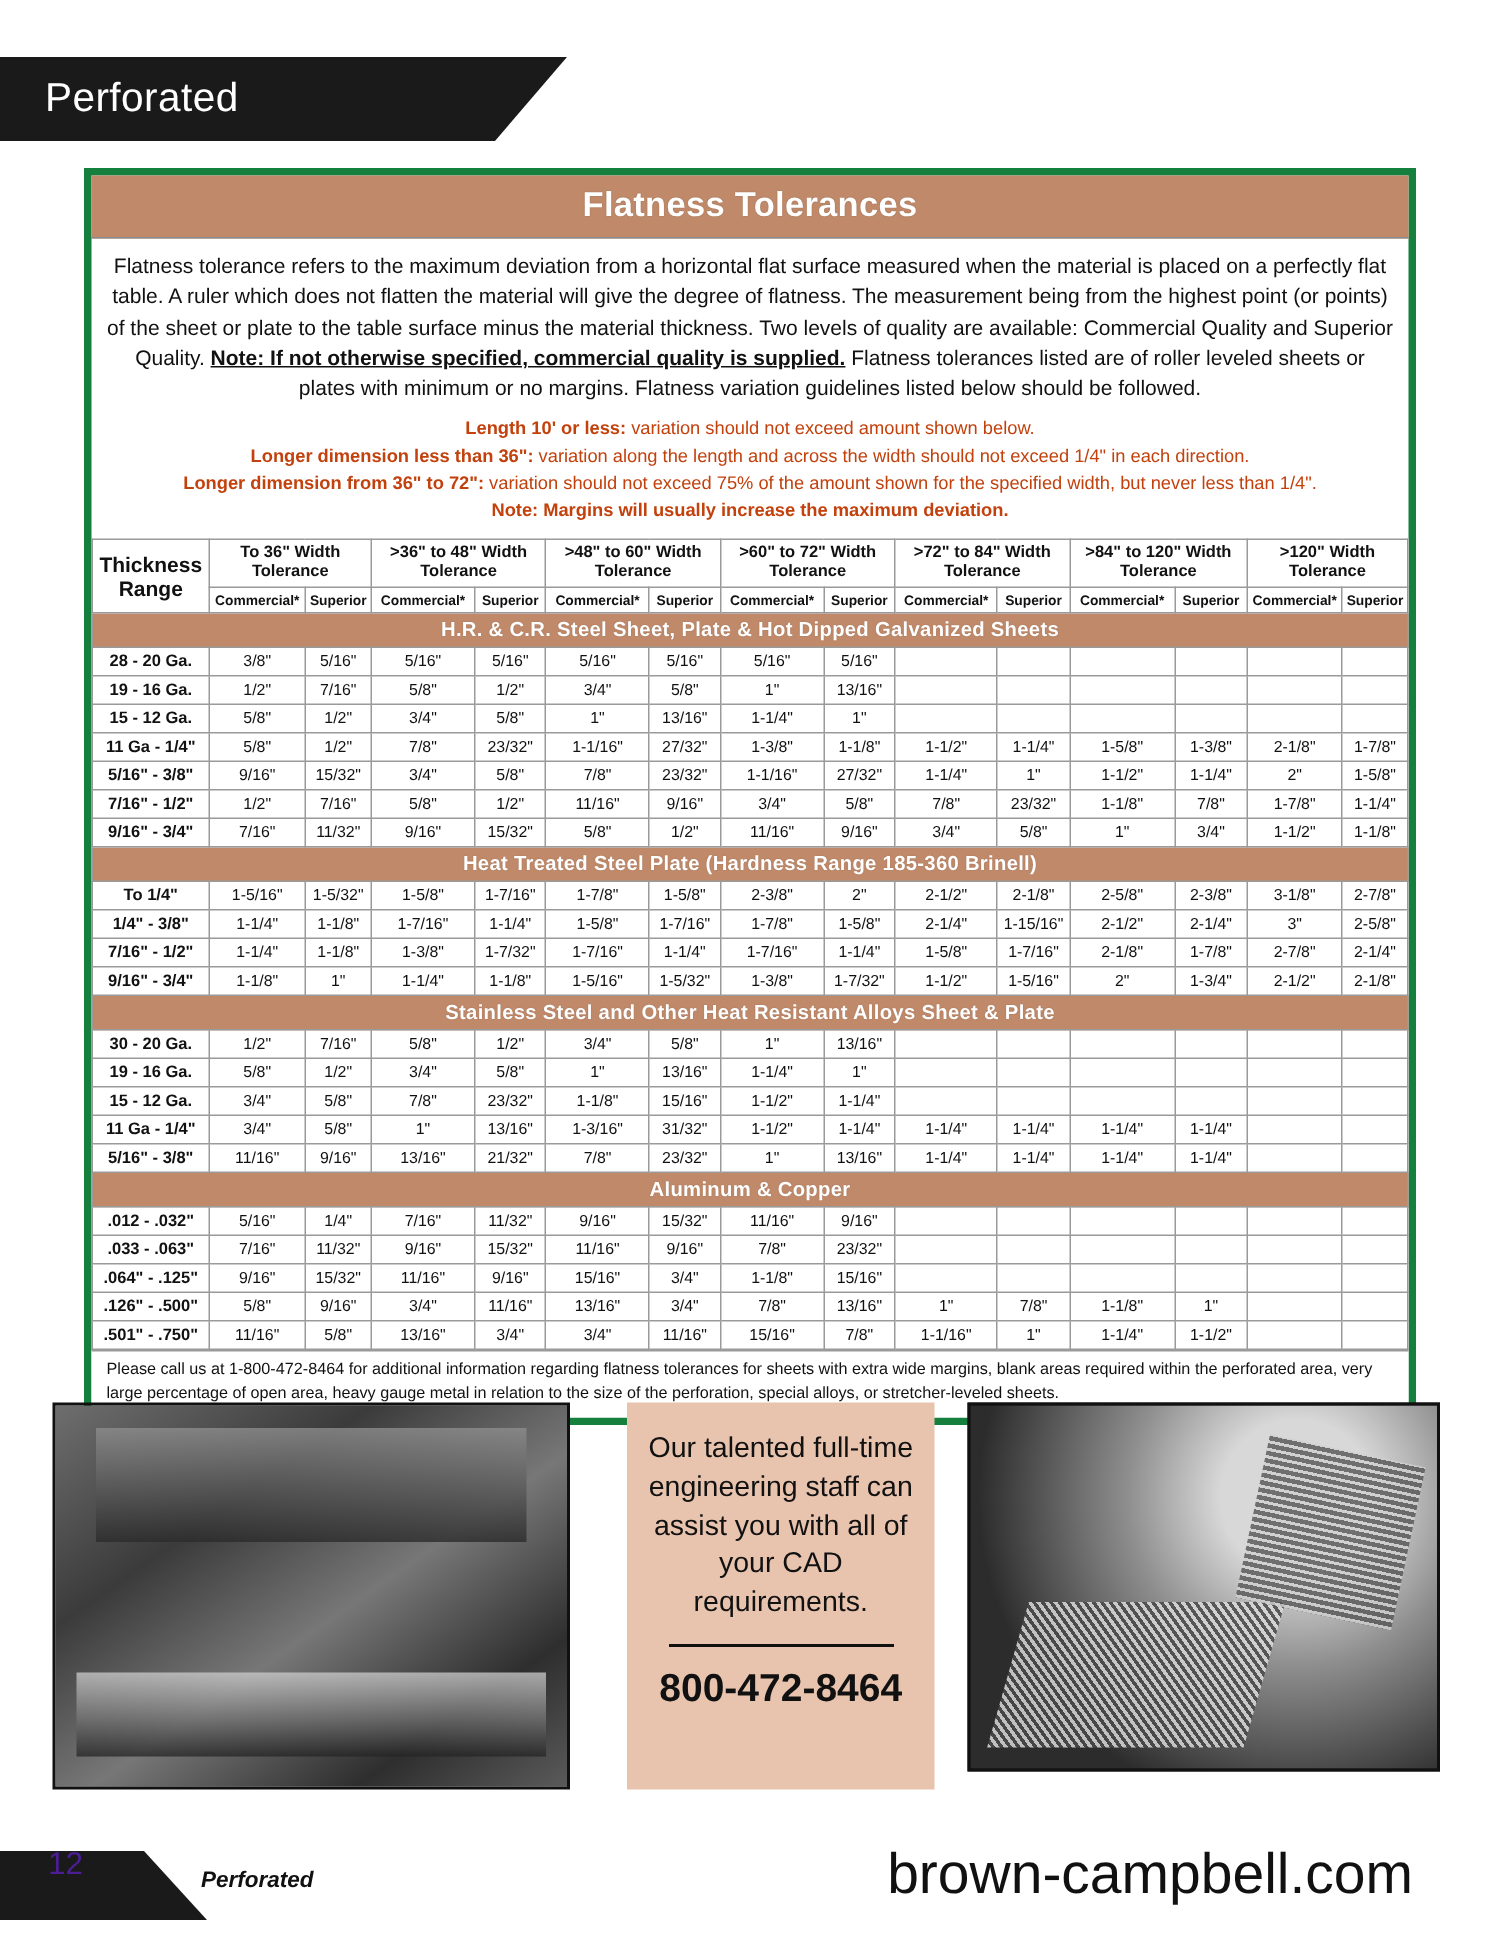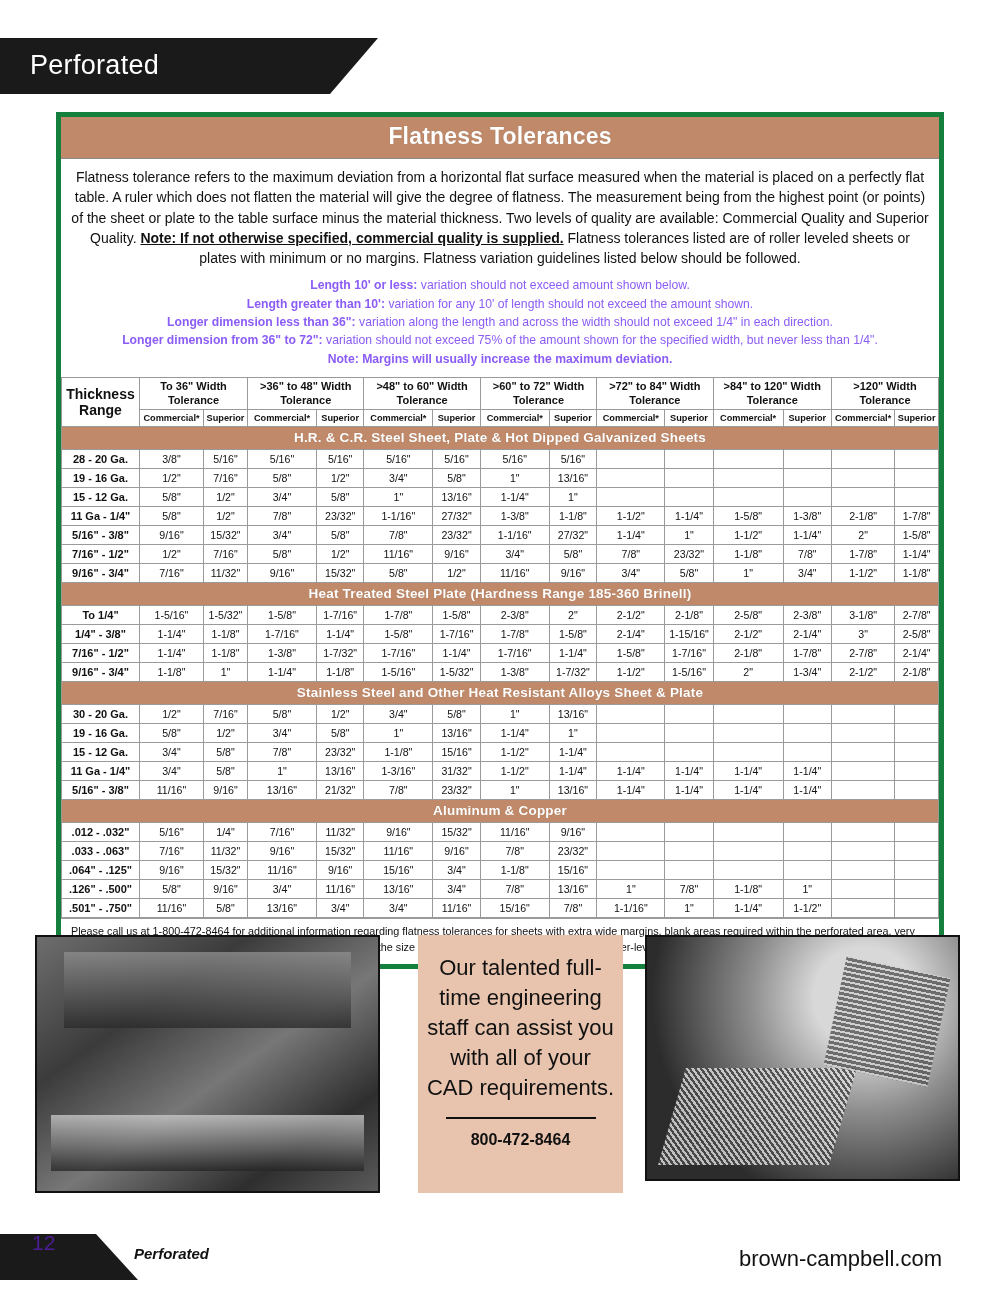--- a/index.html
+++ b/index.html
@@ -61,21 +61,21 @@
     line-height: 1.45;
     color: #111;
     text-align: center;
   }
   .intro .u { text-decoration: underline; font-weight: bold; }
   .rules {
     padding: 2px 10px 9px;
     font-size: 12.2px;
     line-height: 1.5;
     text-align: center;
-    color: #8b5cf6;
+    color: #c2410c;
   }
   .rules b { font-weight: bold; }
 
   table.grid {
     width: 100%;
     border-collapse: collapse;
     font-size: 11px;
   }
   table.grid td, table.grid th {
     border: 1px solid #9a9a9a;
@@ -165,32 +165,32 @@
   .cad-box {
     width: 205px; height: 258px;
     margin-left: 38px;
     background: #e8c4ae;
     text-align: center;
     padding: 18px 8px 0;
     position: relative;
   }
   .cad-box p {
     margin: 0;
-    font-size: 22px;
+    font-size: 19px;
     line-height: 1.36;
     color: #111;
     text-align: center;
   }
   .cad-rule {
     width: 150px; height: 2px;
     background: #111;
     margin: 14px auto 12px;
   }
   .cad-phone {
-    font-size: 16px;
+    font-size: 26px;
     font-weight: bold;
     color: #111;
   }
   .photo-right {
     width: 315px; height: 246px;
     margin-left: 22px;
     border: 2px solid #111;
     background:
       radial-gradient(circle at 70% 25%, #d8d8d8 0 18%, #8e8e8e 40%, #2c2c2c 75%),
       #1f1f1f;
@@ -238,42 +238,41 @@
     position: absolute;
     bottom: 36px; left: 134px;
     font-size: 15px;
     font-style: italic;
     font-weight: bold;
     color: #111;
   }
   .footer-site {
     position: absolute;
     bottom: 26px; right: 58px;
-    font-size: 22px;
+    font-size: 38px;
     color: #111;
   }
 </style>
 </head>
 <body>
 
 <div class="header-band"></div>
 <div class="header-arrow"></div>
 <div class="header-title">Perforated</div>
 
 <div class="sheet">
 
   <div class="title-bar">Flatness Tolerances</div>
 
   <div class="intro">
     <span>Flatness tolerance refers to the maximum deviation from a horizontal flat surface measured when the material is placed on a perfectly flat table.  A ruler which does not flatten the material will give the degree of flatness.  The measurement being from the highest point (or points) of the sheet or plate to the table surface minus the material thickness.  Two levels of quality are available: Commercial Quality and Superior Quality.  </span><span class="u">Note:  If not otherwise specified, commercial quality is supplied.</span><span>  Flatness tolerances listed are of roller leveled sheets or plates with minimum or no margins.  Flatness variation guidelines listed below should be followed.</span>
   </div>
 
   <div class="rules">
     <div><b>Length 10' or less:</b><span> variation should not exceed amount shown below.</span></div>
-    <div><b>Length greater than 10':</b><span> variation for any 10' of length should not exceed the amount shown.</span></div>
     <div><b>Longer dimension less than 36":</b><span> variation along the length and across the width should not exceed 1/4" in each direction.</span></div>
     <div><b>Longer dimension from 36" to 72":</b><span> variation should not exceed 75% of the amount shown for the specified width, but never less than 1/4".</span></div>
     <div><b>Note: Margins will usually increase the maximum deviation.</b></div>
   </div>
 
   <table class="grid" id="tol-table">
     <tbody id="tol-body">
         <tr>
           <th class="thick" rowspan="2">Thickness Range</th>
           <th class="wgroup" colspan="2">To 36" Width Tolerance</th>

